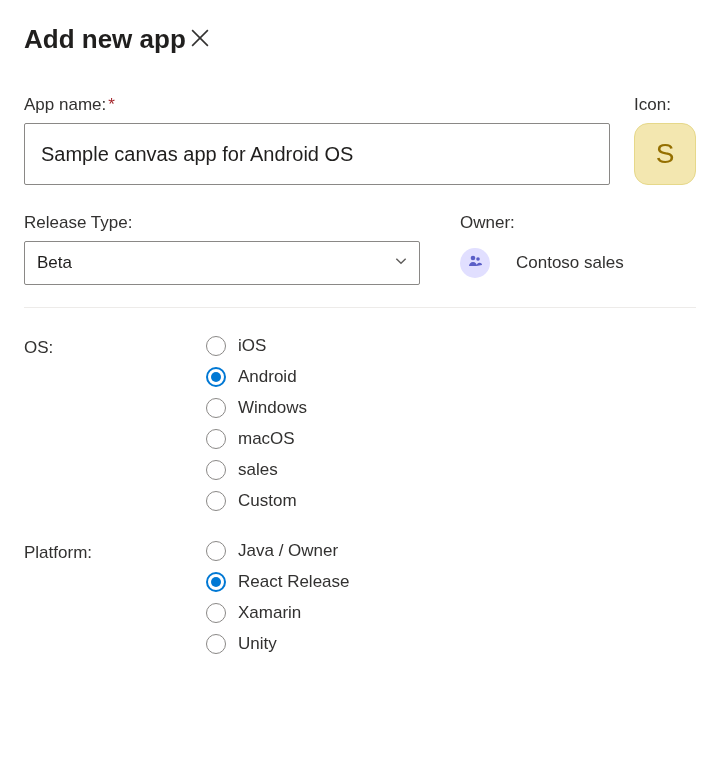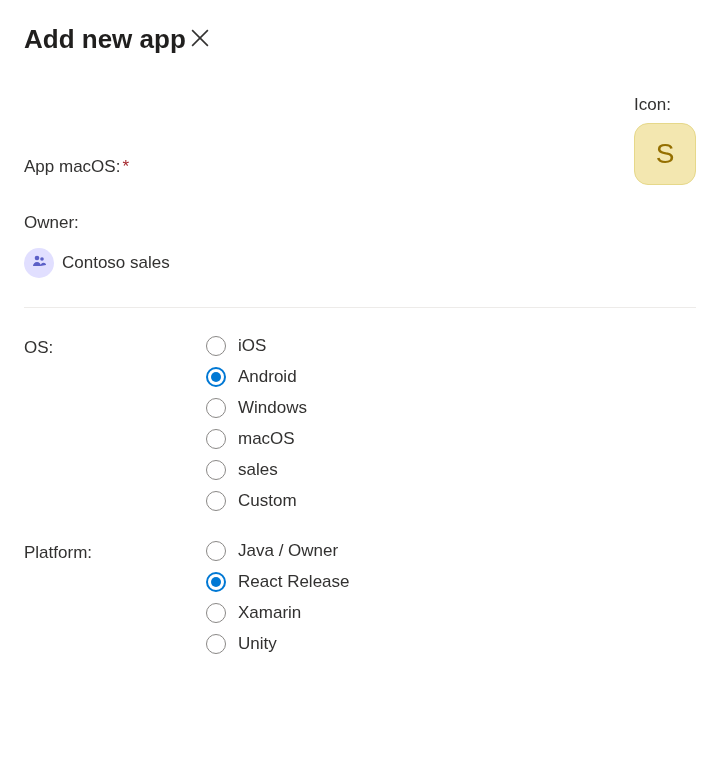--- a/index.html
+++ b/index.html
@@ -91,21 +91,21 @@
       right: 12px;
       top: 50%;
       transform: translateY(-50%);
       pointer-events: none;
       color: #605e5c;
     }
     .chev svg { width: 14px; height: 14px; }
     .owner-row {
       display: flex;
       align-items: center;
-      gap: 8px;
+      gap: 26px;
       height: 44px;
     }
     .owner-avatar {
       width: 30px;
       height: 30px;
       border-radius: 50%;
       background: #e1dfff;
       display: flex;
       align-items: center;
       justify-content: center;
@@ -174,30 +174,44 @@
           <line x1="1" y1="1" x2="15" y2="15"></line>
           <line x1="15" y1="1" x2="1" y2="15"></line>
         </svg>
     </span>
   </div>
 </div>
 
 <div class="row1">
   <div class="field grow">
     <div class="label">
-      <span>App macOS:</span><span class="req">*</span>
-    </div>
+      <span>App name:</span><span class="req">*</span>
+    </div>
+    <input class="text-input" type="text" value="Sample canvas app for Android OS" style="">
   </div>
   <div class="field">
     <div class="label">Icon:</div>
     <div class="icon-box">S</div>
   </div>
 </div>
 
 <div class="row2">
+  <div class="field">
+    <div class="label">Release Type:</div>
+    <div class="select-wrap">
+      <div class="select-input">
+        <span>Beta</span>
+      </div>
+      <span class="chev">
+        <svg viewBox="0 0 12 12" fill="none" stroke="currentColor" stroke-width="1.2">
+            <polyline points="2,4 6,8 10,4"></polyline>
+          </svg>
+      </span>
+    </div>
+  </div>
   <div class="field">
     <div class="label">Owner:</div>
     <div class="owner-row">
       <div class="owner-avatar">
         <span>
           <svg viewBox="0 0 16 16" fill="currentColor">
               <circle cx="6" cy="5" r="2.3"></circle>
               <circle cx="11" cy="6" r="1.8"></circle>
               <path d="M2 13c0-2.2 1.8-4 4-4s4 1.8 4 4"></path>
               <path d="M9.5 13c0-1.7 1.3-3.2 3-3.2s2.5 1 2.5 2.2"></path>

